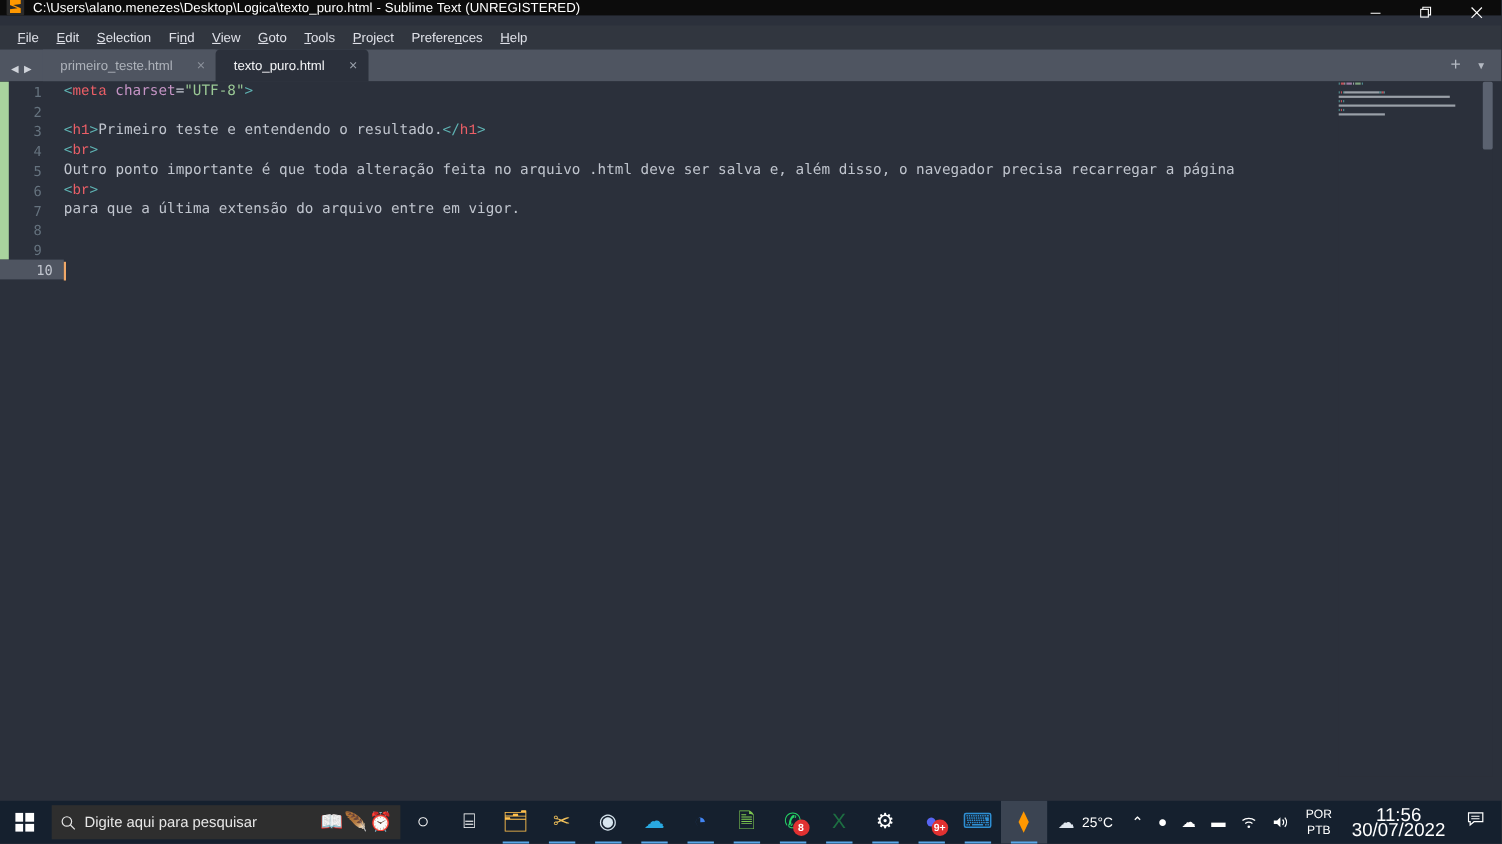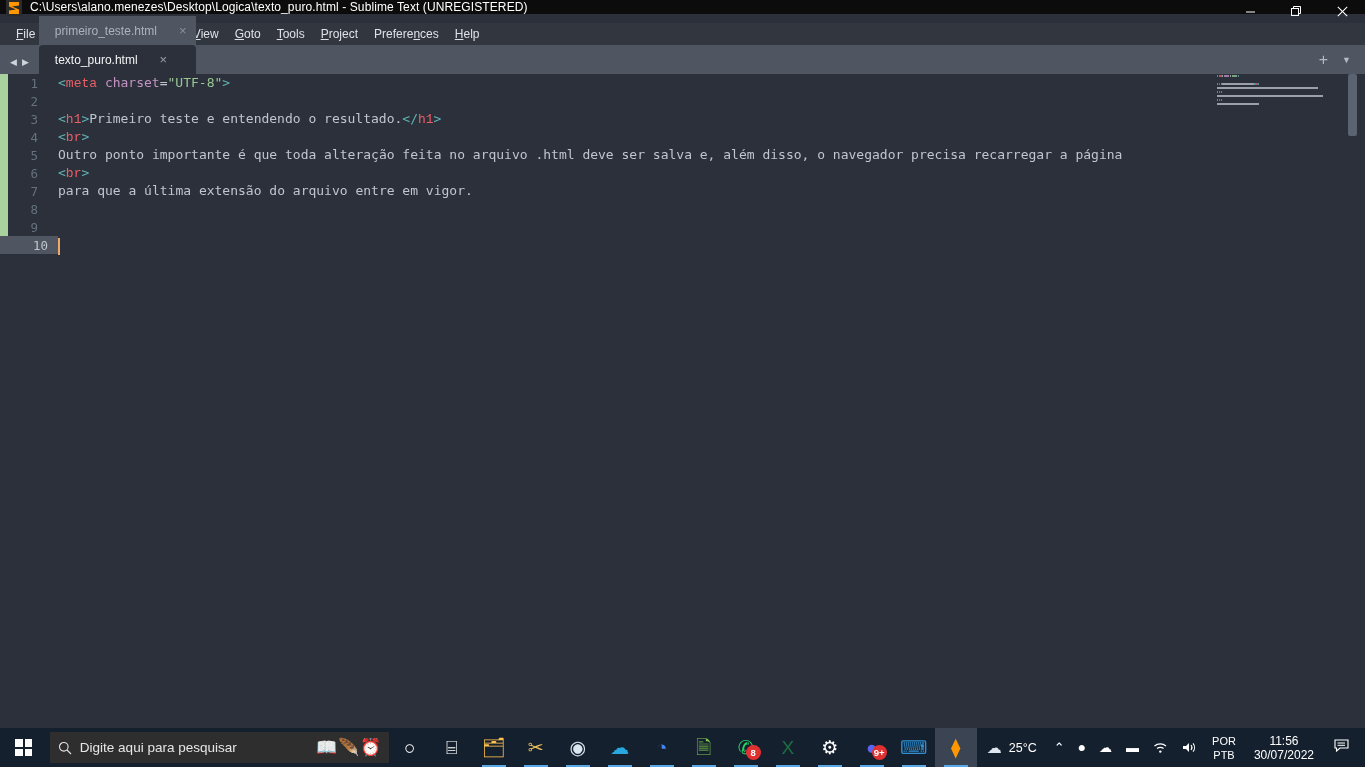--- a/index.html
+++ b/index.html
@@ -17,21 +17,21 @@
     width: 1365px;
     height: 767px;
     background: #2b303b;
   }
 
   
   .titlebar {
     position: absolute; top: 0; left: 0;
     width: 1365px; height: 14px;
     background: #0c0c0c;
-    display: flex; align-items: flex-start;
+    display: flex; align-items: flex-end;
   }
   .titlebar-icon {
     width: 16px; height: 16px;
     margin-left: 6px; margin-right: 8px;
     background: #2b2b2b;
     position: relative;
     border-radius: 1px;
     flex: 0 0 auto;
   }
   .titlebar-icon::after {
@@ -280,21 +280,21 @@
   }
   .tray-weather { display: flex; align-items: center; gap: 7px; padding: 0 10px; position: relative; }
   .tray-temp { font-size: 12.5px; }
   .tray-ico { padding: 0 7px; font-size: 13px; display: flex; align-items: center; }
   .tray-lang {
     display: flex; flex-direction: column; align-items: center;
     font-size: 11px; line-height: 14px; padding: 0 8px;
   }
   .tray-clock {
     display: flex; flex-direction: column; align-items: center;
-    font-size: 12px; line-height: 14px; padding: 0 10px;
+    font-size: 17px; line-height: 14px; padding: 0 10px;
   }
   .tray-notif { padding: 0 10px; font-size: 15px; }
 </style>
 </head>
 <body>
 
 <div id="app">
 
   <div class="titlebar">
     <div class="titlebar-icon"></div>
@@ -331,21 +331,21 @@
       <div class="menu-item"><u>P</u>roject</div>
       <div class="menu-item">Prefere<u>n</u>ces</div>
       <div class="menu-item"><u>H</u>elp</div>
     </div>
 
   <div class="tabbar">
     <div class="tab-arrows">
       <span>◀</span>
       <span>▶</span>
     </div>
-    <div id="tabs" style="display:flex;flex-direction:column;">
+    <div id="tabs" style="display:flex;align-items:flex-end;">
         <div class="tab">
           <span class="tab-label">primeiro_teste.html</span>
           <span class="tab-close">×</span>
         </div>
         <div class="tab active">
           <span class="tab-label">texto_puro.html</span>
           <span class="tab-close">×</span>
         </div>
       </div>
     <div class="tabbar-right">

